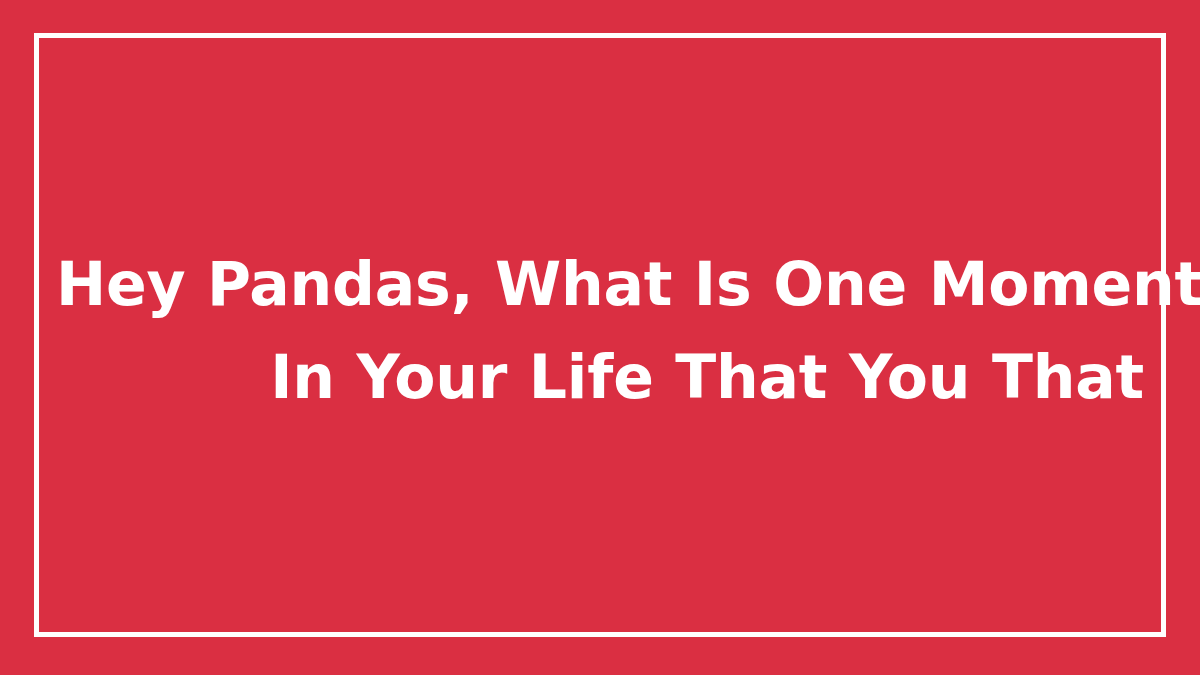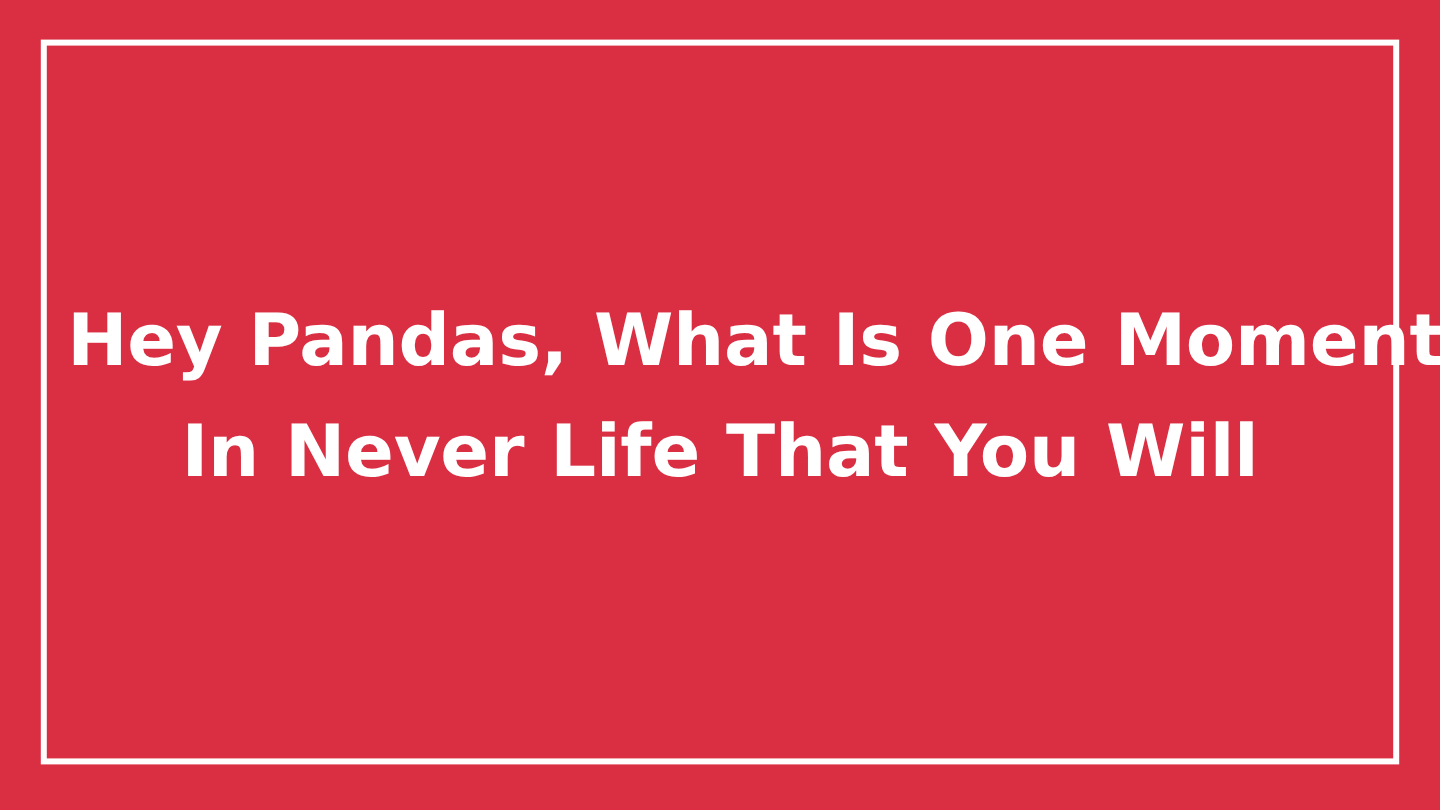--- a/index.html
+++ b/index.html
@@ -47,21 +47,21 @@
     box-sizing: border-box;
     display: flex;
     align-items: center;
     justify-content: center;
     padding: 0 22px;
   }
 
   .headline {
     margin: 0;
     width: 100%;
-    text-align: center;
+    text-align: right;
     color: #ffffff;
     font-family: "DejaVu Sans", sans-serif;
     font-size: 60px;
     font-weight: 700;
     line-height: 93px;
     letter-spacing: -0.2px;
     word-spacing: 1px;
     
     transform: translateY(-4px);
   }
@@ -74,17 +74,17 @@
 </head>
 <body>
 
 <div class="card">
 
   <div class="frame"></div>
 
   <div class="headline-wrap">
     <h1 class="headline">
       <span class="line">Hey Pandas, What Is One Moment</span>
-      <span class="line">In Never Life That You Will</span>
+      <span class="line">In Your Life That You That</span>
     </h1>
   </div>
 
 </div>
 
 </body></html>

